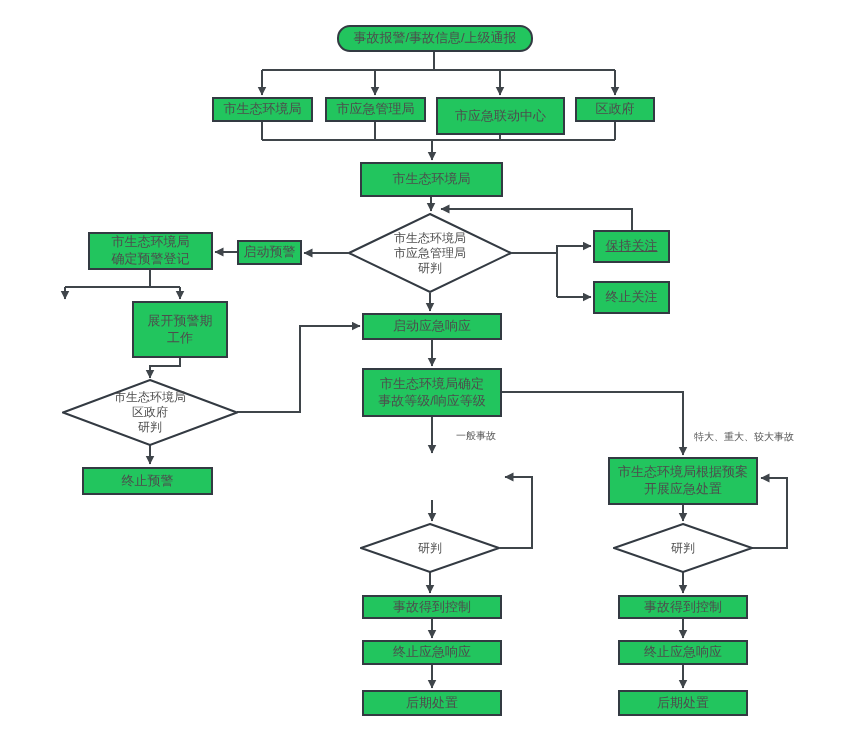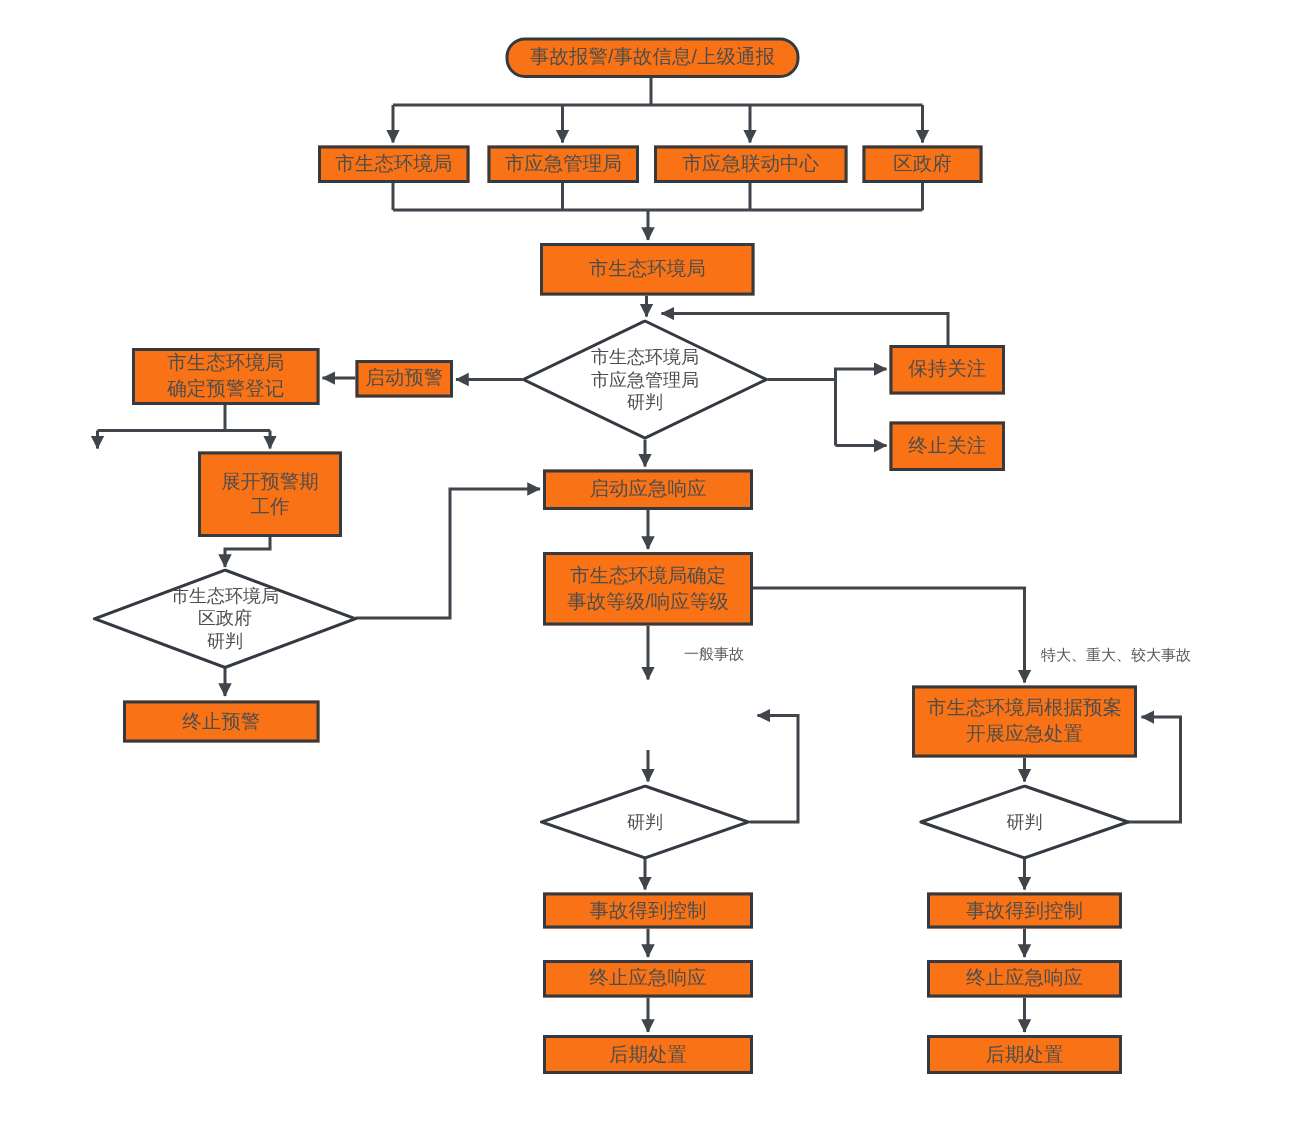--- a/index.html
+++ b/index.html
@@ -10,21 +10,21 @@
   }
   html,body{margin:0;padding:0;background:var(--background);}
   #canvas{
     position:relative;width:868px;height:747px;background:var(--background);
     font-family:"Liberation Sans","DejaVu Sans",sans-serif;overflow:hidden;
   }
   #connectors{position:absolute;left:0;top:0;z-index:1;}
   #connectors path{fill:none;stroke:var(--connector);stroke-width:2;}
   #connectors marker path{fill:var(--connector);stroke:none;}
   .box{
-    position:absolute;z-index:2;box-sizing:border-box;background:#f97316;
+    position:absolute;z-index:2;box-sizing:border-box;background:#22c55e;
     border:2px solid var(--node-border);color:var(--text);
     display:flex;align-items:center;justify-content:center;text-align:center;
     font-size:13px;line-height:1.3;white-space:pre-line;
   }
   .rounded{border-radius:13px;}
   .diamond{position:absolute;z-index:2;}
   .diamond svg{position:absolute;left:0;top:0;width:100%;height:100%;}
   .diamond polygon{fill:#fff;stroke:var(--node-border);stroke-width:2;}
   .dtext{
     position:absolute;inset:0;display:flex;align-items:center;justify-content:center;
@@ -99,21 +99,21 @@
       <path d="M752 548 H787 V478 H761" marker-end="url(#arrow)"></path>
       <path d="M683 619 V638" marker-end="url(#arrow)"></path>
       <path d="M683 665 V688" marker-end="url(#arrow)"></path>
     </g>
   </svg>
 
   <div class="box rounded" style="left:337px;top:25px;width:196px;height:27px;">事故报警/事故信息/上级通报</div>
 
   <div class="box" style="left:212px;top:97px;width:101px;height:25px;">市生态环境局</div>
   <div class="box" style="left:325px;top:97px;width:101px;height:25px;">市应急管理局</div>
-  <div class="box" style="left:436px;top:97px;width:129px;height:25px;">市应急联动中心</div>
+  <div class="box" style="left:436px;top:97px;width:129px;height:38px;">市应急联动中心</div>
   <div class="box" style="left:575px;top:97px;width:80px;height:25px;">区政府</div>
 
   <div class="box" style="left:360px;top:162px;width:143px;height:35px;">市生态环境局</div>
 
   <div class="diamond" style="left:348px;top:213px;width:164px;height:80px;">
     <svg viewBox="0 0 164 80" preserveAspectRatio="none">
       <polygon points="82,1 163,40 82,79 1,40"></polygon>
       </svg>
     <div class="dtext">市生态环境局
 市应急管理局
@@ -129,21 +129,21 @@
   <div class="diamond" style="left:62px;top:379px;width:176px;height:67px;">
     <svg viewBox="0 0 176 67" preserveAspectRatio="none">
       <polygon points="88,1 175,33.5 88,66 1,33.5"></polygon>
       </svg>
     <div class="dtext">市生态环境局
 区政府
 研判</div>
   </div>
   <div class="box" style="left:82px;top:467px;width:131px;height:28px;text-align:right;">终止预警</div>
 
-  <div class="box" style="left:593px;top:230px;width:77px;height:33px;">保持关注</div>
+  <div class="box" style="left:593px;top:230px;width:77px;height:33px;text-decoration:underline;">保持关注</div>
   <div class="box" style="left:593px;top:281px;width:77px;height:33px;">终止关注</div>
 
   <div class="box" style="left:362px;top:313px;width:140px;height:27px;">启动应急响应</div>
   <div class="box" style="left:362px;top:368px;width:140px;height:49px;">市生态环境局确定
 事故等级/响应等级</div>
 
   <div class="edge-label" style="left:456px;top:429px;">一般事故</div>
   <div class="edge-label" style="left:694px;top:430px;">特大、重大、较大事故</div>
 
   <div class="diamond" style="left:360px;top:523px;width:140px;height:50px;">

